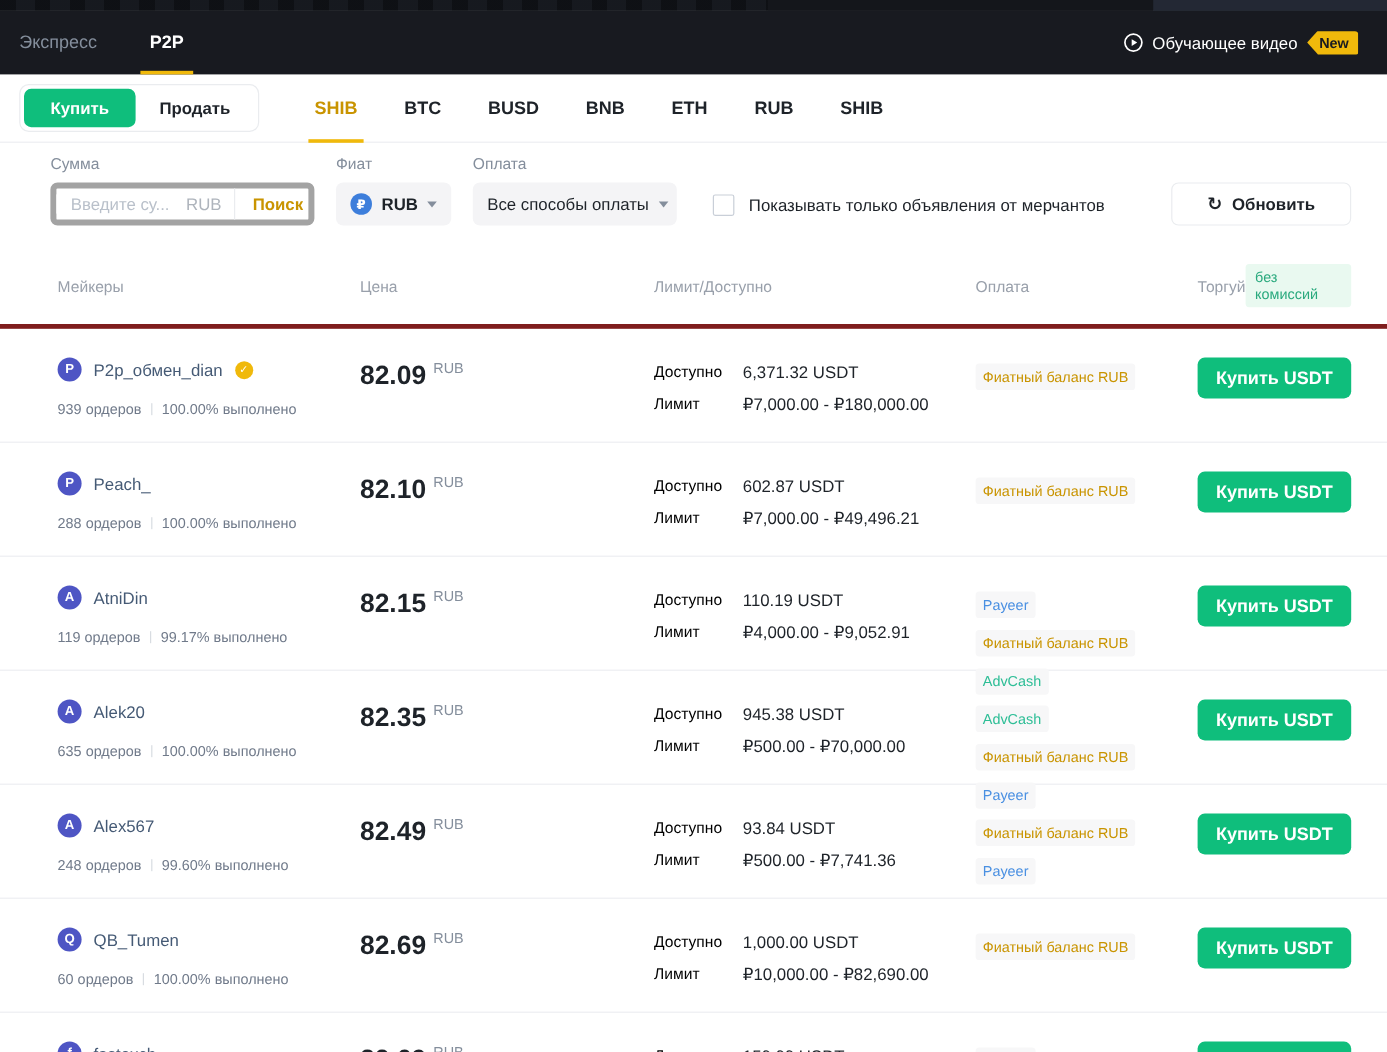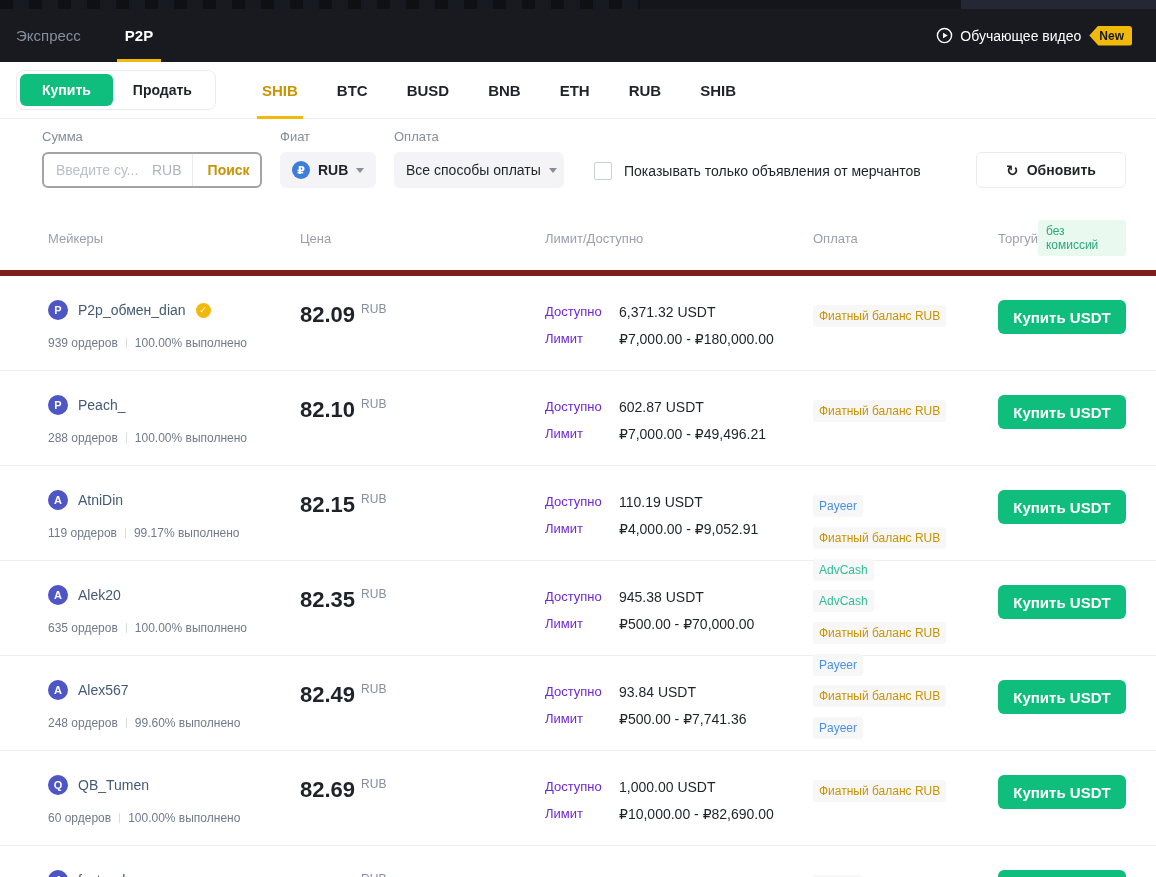--- a/index.html
+++ b/index.html
@@ -41,21 +41,21 @@
   .asset-tab { font-size:15px; font-weight:600; color:#1E2329; cursor:pointer;
     height:100%; display:flex; align-items:center; position:relative; }
   .asset-tab.active { color:#C99400; }
   .asset-tab.active::after { content:""; position:absolute; bottom:-1px; left:50%;
     transform:translateX(-50%); width:46px; height:3px; background:#F0B90B; }
 
   
   .filters { display:flex; align-items:flex-end; padding:10px 30px 18px 16px; gap:18px;margin-left:26px; }
   .fgroup { display:flex; flex-direction:column; gap:8px; }
   .flabel { font-size:13px; color:#848E9C; }
-  .amount-box { display:flex; align-items:center; border:2px solid #a3a3a3;
+  .amount-box { display:flex; align-items:center; border:5px solid #a3a3a3;
     border-radius:6px; height:36px; width:220px; background:#fff; }
   .amount-input { border:none; outline:none; width:108px; padding:0 0 0 12px;
     font-size:14px; color:#1E2329; font-family:inherit; }
   .amount-input::placeholder { color:#B9C0CA; }
   .amount-cur { font-size:14px; color:#AEB4BC; padding-right:10px; }
   .search-btn { border:none; border-left:1px solid #EAECEF; background:transparent;
     color:#C99400; font-weight:bold; font-size:14px; padding:0 15px; height:100%;
     cursor:pointer; font-family:inherit; }
   .select { display:flex; align-items:center; gap:8px; background:#F4F4F6;
     border-radius:6px; height:36px; padding:0 12px; cursor:pointer; }
@@ -71,42 +71,42 @@
     background:#fff; cursor:pointer; flex:none; }
   .merchants-label { font-size:14px; color:#1E2329; }
   .refresh-btn { margin-left:auto; display:flex; align-items:center; justify-content:center;
     gap:8px; border:1px solid #EAECEF; border-radius:6px; background:#fff; height:36px;
     width:150px; font-size:14px; font-weight:bold; color:#1E2329; cursor:pointer;
     margin-bottom:0; font-family:inherit; }
   .refresh-icon { font-size:15px; font-weight:bold; line-height:1; }
 
   
   .grid { display:grid; grid-template-columns:252px 245px 268px 185px 1fr; }
-  .thead { padding:14px 30px 14px 48px; border-bottom:6px solid #7f1d1d; align-items:center; }
+  .thead { padding:14px 30px 14px 48px; border-bottom:4px solid #7f1d1d; align-items:center; }
   .th { font-size:13px; color:#99A0AB; }
   .th-trade { display:flex; align-items:center; justify-content:space-between; }
   .nofee-badge { background:#E9F9F0; color:#29A97D; font-size:12px; padding:4px 8px; border-radius:3px; }
 
   .row { padding:24px 30px 0 48px; height:95px; border-bottom:1px solid #EDEEF2; align-items:start; }
   .maker-top { display:flex; align-items:center; gap:10px; }
   .avatar { width:20px; height:20px; border-radius:50%; background:#4E55C4; color:#fff;
     font-size:11px; font-weight:bold; display:flex; align-items:center; justify-content:center;
     cursor:pointer; flex:none; }
   .maker-name { font-size:14px; color:#455A75; cursor:pointer; text-decoration:none; }
   .verified { width:15px; height:15px; border-radius:50%; background:#F0B90B; color:#fff;
     font-size:9px; font-weight:bold; display:flex; align-items:center; justify-content:center; flex:none; }
   .maker-sub { display:flex; align-items:center; margin:16px 0 0 0; font-size:12px; color:#707A8A;text-align:center; }
   .pipe { width:1px; height:10px; background:#D8DCE1; margin:0 8px; }
 
   .price-cell { display:flex; align-items:flex-start; gap:6px; padding-top:2px; }
   .price-val { font-size:22px; font-weight:600; color:#1E2329; }
   .price-cur { font-size:12px; color:#848E9C; }
 
   .limit-cell { display:grid; grid-template-columns:74px 1fr; row-gap:11px; padding-top:4px; }
-  .lim-label { font-size:13px; color:#6d28d9; }
+  .lim-label { font-size:13px; color:#000000; }
   .lim-val { font-size:14px; color:#1E2329; }
 
   .pay-cell { display:flex; flex-wrap:wrap; gap:10px 8px; padding-top:5px; padding-right:14px; }
   .ptag { font-size:12px; background:#F7F7F8; border-radius:3px; padding:4px 6px; white-space:nowrap; }
 
   .trade-cell { display:flex; justify-content:flex-end; padding-top:0; }
   .buy-btn { width:128px; height:34px; background:#0FBE7C; border:none; border-radius:6px;
     color:#fff; font-size:15px; font-weight:bold; cursor:pointer; font-family:inherit; }
 </style>
 </head>

